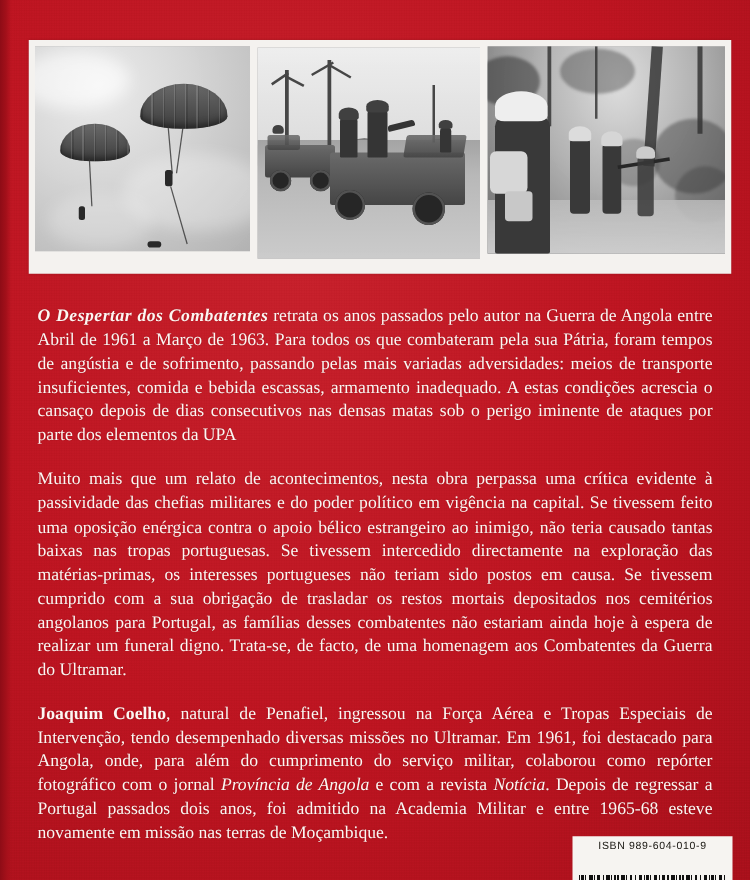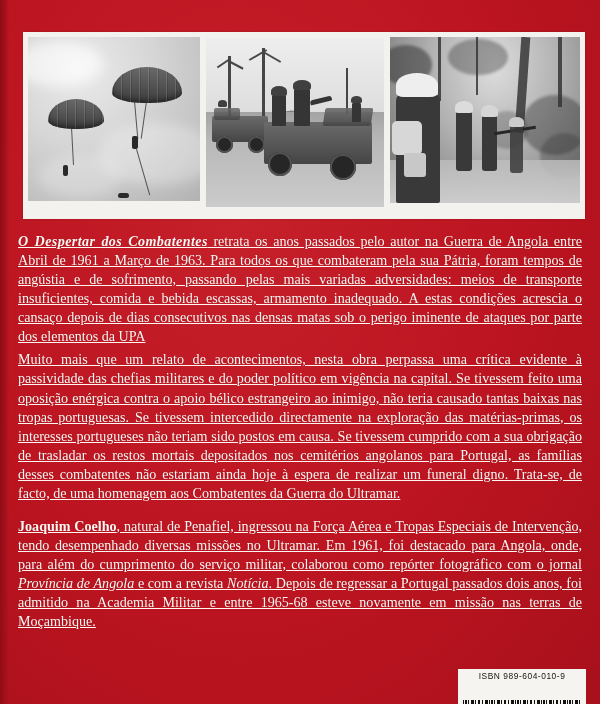--- a/index.html
+++ b/index.html
@@ -146,21 +146,21 @@
     top: 228px;
     width: 572px;
     color: #fdf6f2;
     font-size: 14.1px;
     line-height: 1.353;
     text-align: justify;
     text-shadow: 0 0 1px rgba(0,0,0,0.25);
     z-index: 3;
   }
 
-  .copy p { margin: 4px; text-decoration: underline; }
+  .copy p { margin: 16px; }
   .copy p.gap { margin-top: 14px; }
 
   .book-title {
     font-weight: bold;
     font-style: italic;
     letter-spacing: 0.4px;
   }
   .person-name { font-weight: bold; }
   .work-title { font-style: italic; }
 

